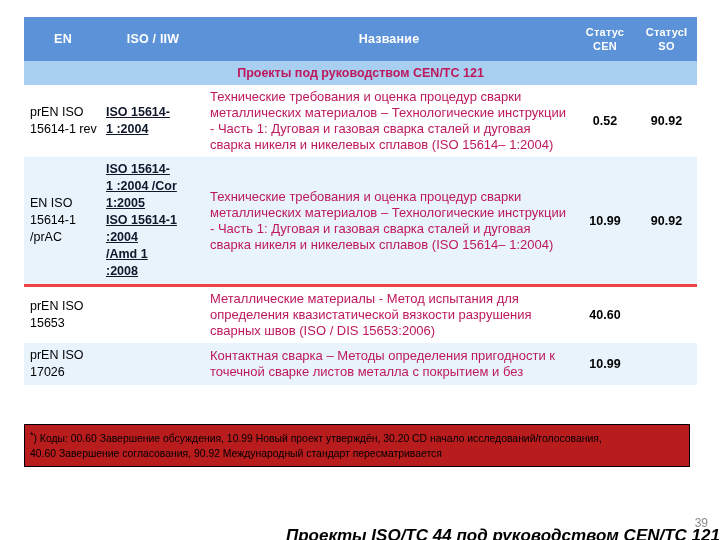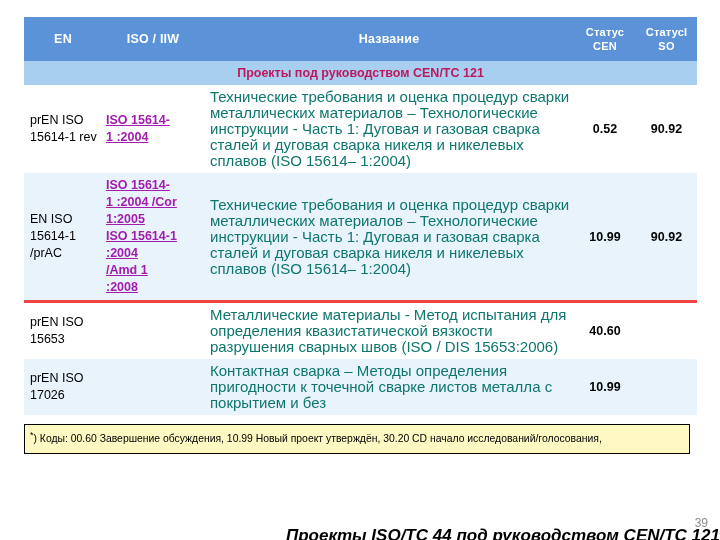--- a/index.html
+++ b/index.html
@@ -73,49 +73,49 @@
     padding-left: 6px !important;
     color: #000000;
   }
   .cell-iso {
     font-size: 12.5px;
     line-height: 17px;
     padding-left: 4px !important;
     color: #1a1a9c;
   }
   .cell-iso .lnk {
-    color: #a21caf;
+    color: #0f172a;
     text-decoration: underline;
     font-weight: bold;
   }
   .cell-name {
-    font-size: 15px;
+    font-size: 13px;
     line-height: 16px;
     padding-left: 6px !important;
     padding-right: 4px !important;
-    color: #0f766e;
+    color: #be185d;
   }
   .cell-status {
     text-align: center;
     font-weight: bold;
     font-size: 12.5px;
     color: #000000;
   }
 
   .sep { border-top: 3px solid #ef4444; }
 
   
   #footnote {
     position: absolute;
     left: 24px;
     top: 424px;
     width: 666px;
-    height: 30px;
+    height: 43px;
     border: 1px solid #000000;
-    background: #fef9c3;
+    background: #b91c1c;
     box-sizing: border-box;
     padding: 3px 4px 0 5px;
     font-size: 10.4px;
     line-height: 15px;
     color: #000000;
   }
   #footnote .star { vertical-align: super; font-size: 9px; }
 
   
   #caption {
@@ -209,17 +209,18 @@
       <td class="cell-iso"></td>
       <td class="cell-name">Контактная сварка – Методы определения пригодности к точечной сварке листов металла с покрытием и без</td>
       <td class="cell-status">10.99</td>
       <td class="cell-status"></td>
     </tr>
   </tbody>
 </table>
 
 <div id="footnote">
   <span class="star">*</span><span>) Коды: 00.60 Завершение обсуждения, 10.99 Новый проект утверждён, 30.20 CD начало исследований/голосования,</span><br>
+  <span>40.60 Завершение согласования,  90.92 Международный стандарт пересматривается</span>
 </div>
 
 <div id="caption">Проекты ISO/TC 44 под руководством CEN/TC 121</div>
 
 <div id="page-number">39</div>
 
 </body></html>

